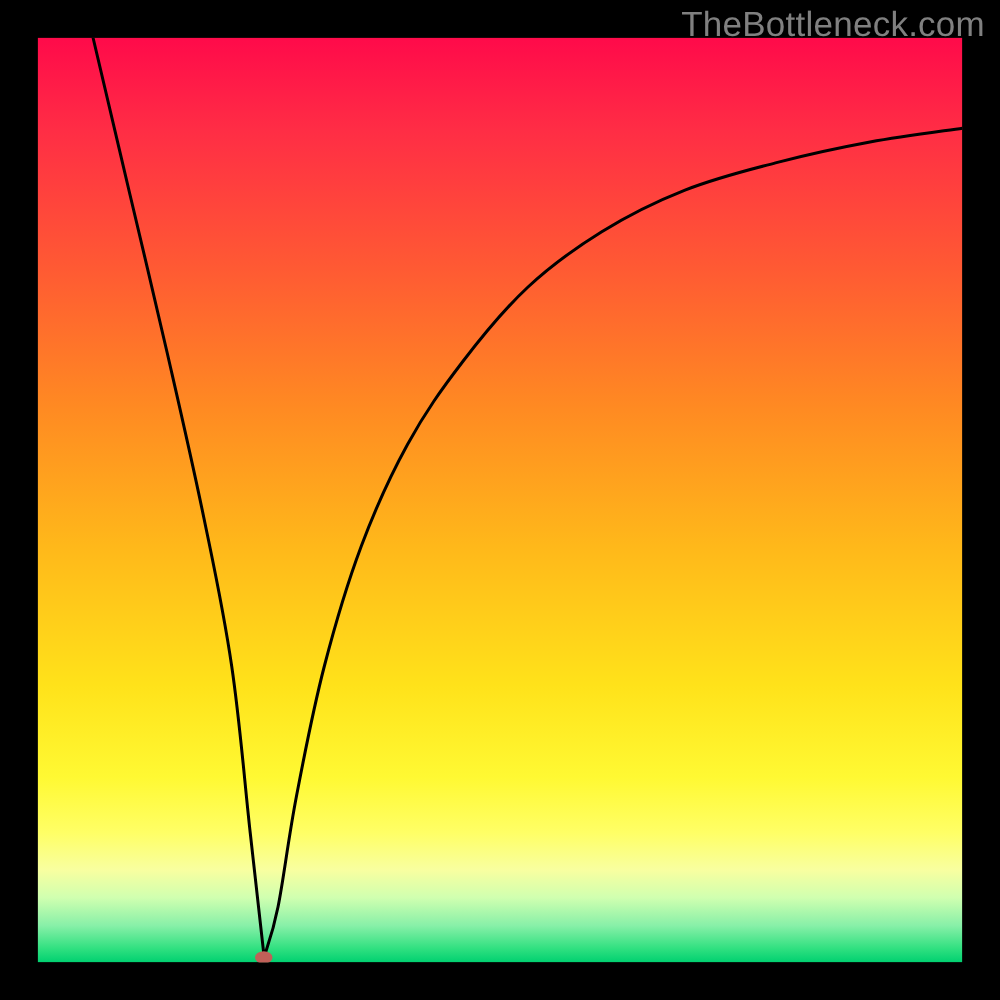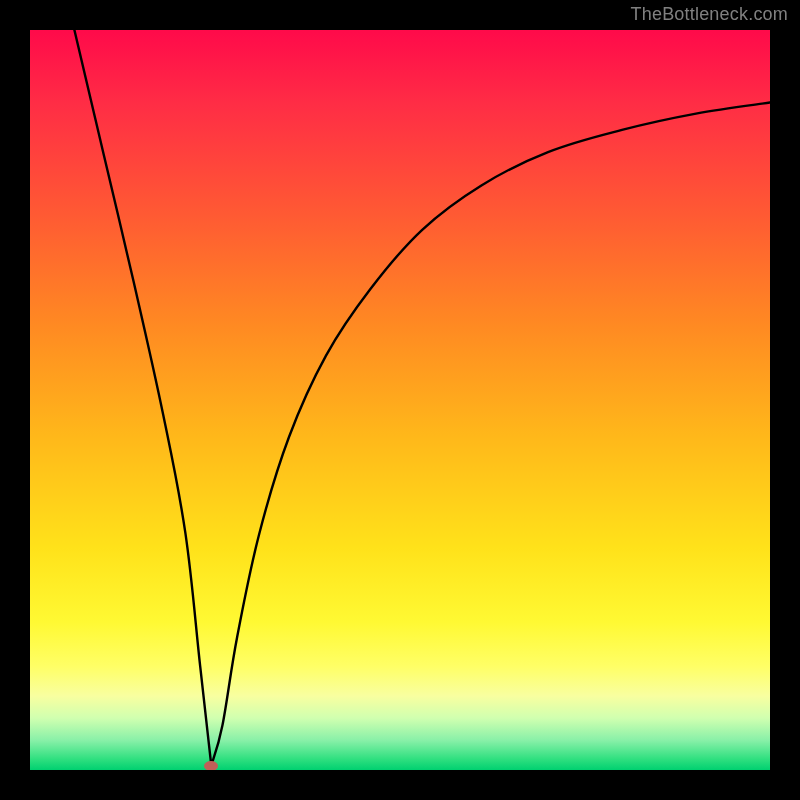--- a/index.html
+++ b/index.html
@@ -38,21 +38,21 @@
     width: 14px;
     height: 10px;
     border-radius: 50%;
     transform: translate(-50%, -50%);
   }
   .watermark {
     position: absolute;
     top: 4px;
     right: 12px;
     color: #808080;
-    font-size: 18px;
+    font-size: 28px;
     font-weight: 500;
     letter-spacing: 0.2px;
     user-select: none;
   }
 </style>
 </head>
 <body>
 
 <div class="frame">
 

